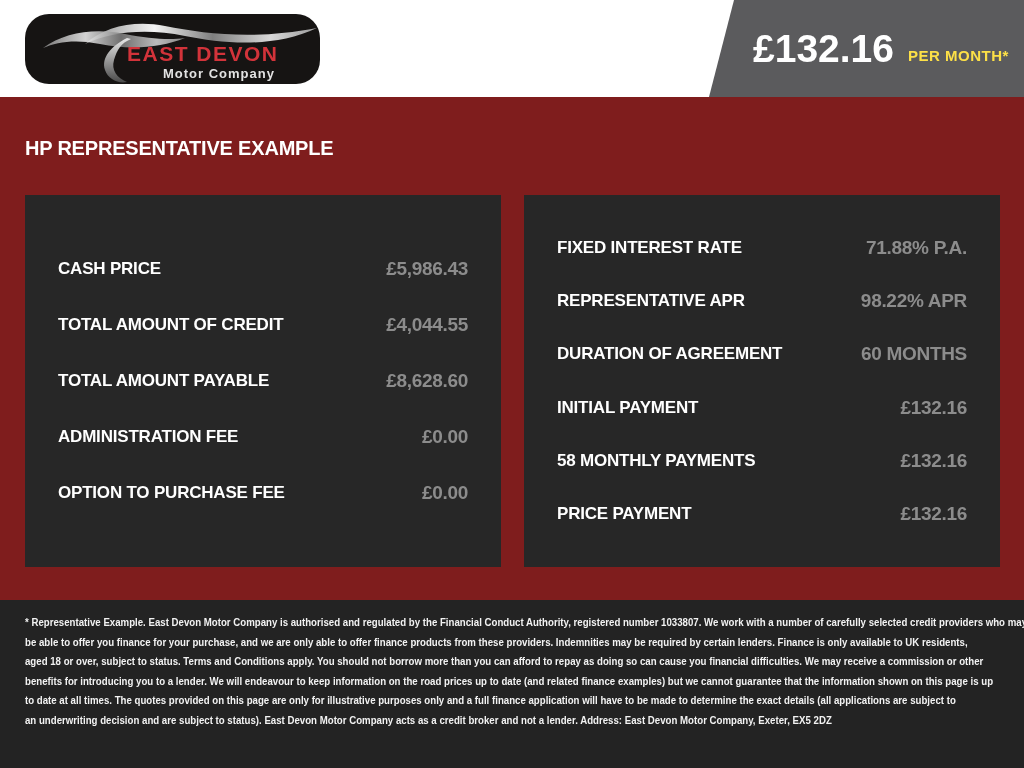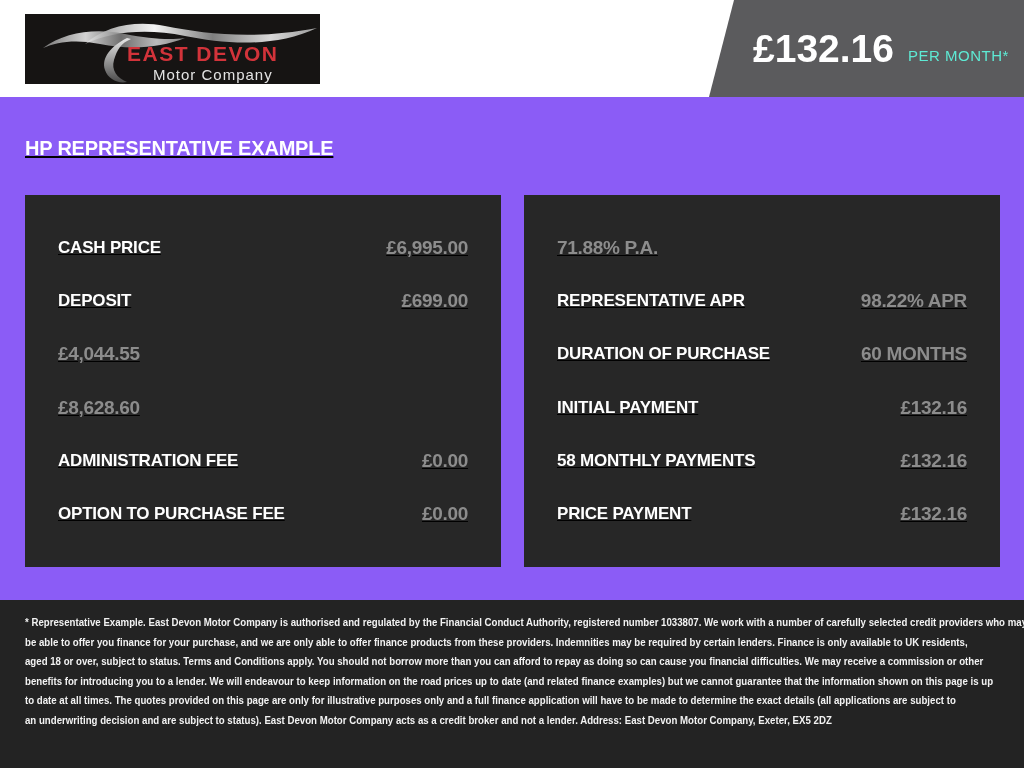--- a/index.html
+++ b/index.html
@@ -6,51 +6,51 @@
   html, body { width: 1024px; height: 768px; overflow: hidden; }
   body { font-family: "Liberation Sans", sans-serif; background: #1b1b1b; }
   .page { width: 1024px; height: 768px; display: flex; flex-direction: column; }
 
   
   .topbar {
     position: relative; height: 97px; background: #ffffff; flex: 0 0 auto; overflow: hidden;
   }
   .logo-box {
     position: absolute; left: 25px; top: 14px; width: 295px; height: 70px;
-    background: #161413; overflow: hidden;
+    background: #161413; overflow: hidden; border-radius: 24px;
   }
   .logo-swoosh { position: absolute; left: 0; top: 0; }
   .logo-title {
     position: absolute; left: 102px; top: 28px;
     font-size: 21px; font-weight: bold; letter-spacing: 1.5px; color: #d2333a;
     white-space: nowrap;
   }
   .logo-sub {
-    position: absolute; left: 128px; top: 52px;
-    font-size: 15px; font-weight: normal; letter-spacing: 1px; color: #e3e3e3;
+    position: absolute; left: 138px; top: 52px;
+    font-size: 13px; font-weight: bold; letter-spacing: 1px; color: #e3e3e3;
     white-space: nowrap;
   }
   .price-banner {
     position: absolute; top: 0; right: 0; height: 97px; width: 315px;
     background: #5b5b5d;
     clip-path: polygon(25px 0, 100% 0, 100% 100%, 0 100%);
     display: flex; align-items: center; justify-content: flex-start;
     padding-left: 44px;
   }
   .price-big {
     color: #ffffff; font-size: 39px; font-weight: bold; letter-spacing: 0px;
     white-space: nowrap;
   }
   .price-suffix {
-    color: #5eead4; font-size: 15px; font-weight: normal; letter-spacing: 0.5px;
+    color: #fde047; font-size: 15px; font-weight: bold; letter-spacing: 0.5px;
     margin-left: 14px; margin-top: 14px; white-space: nowrap;
   }
 
   
-  .main-section { height: 503px; background: #8b5cf6; flex: 0 0 auto; text-decoration: underline; }
+  .main-section { height: 503px; background: #7f1d1d; flex: 0 0 auto; }
   .section-title {
     color: #ffffff; font-size: 20px; font-weight: bold; letter-spacing: -0.2px;
     padding: 40px 0 0 25px;
   }
   .panels {
     display: flex; margin: 35px 24px 0 25px; gap: 23px;
   }
   .panel {
     background: #272727; width: 476px; height: 372px;
     padding: 26px 33px; display: flex; flex-direction: column; justify-content: center;
@@ -117,52 +117,51 @@
   </header>
 
   <main class="main-section">
     <h1 class="section-title">HP REPRESENTATIVE EXAMPLE</h1>
 
     <div class="panels">
 
       <section class="panel">
         <div class="finance-row">
           <span class="finance-label">CASH PRICE</span>
-          <span class="finance-value">£6,995.00</span>
+          <span class="finance-value">£5,986.43</span>
         </div>
         <div class="finance-row">
-          <span class="finance-label">DEPOSIT</span>
-          <span class="finance-value">£699.00</span>
-        </div>
-        <div class="finance-row">
+          <span class="finance-label">TOTAL AMOUNT OF CREDIT</span>
           <span class="finance-value">£4,044.55</span>
         </div>
         <div class="finance-row">
+          <span class="finance-label">TOTAL AMOUNT PAYABLE</span>
           <span class="finance-value">£8,628.60</span>
         </div>
         <div class="finance-row">
           <span class="finance-label">ADMINISTRATION FEE</span>
           <span class="finance-value">£0.00</span>
         </div>
         <div class="finance-row">
           <span class="finance-label">OPTION TO PURCHASE FEE</span>
           <span class="finance-value">£0.00</span>
         </div>
       </section>
 
       <section class="panel">
         <div class="finance-row">
+          <span class="finance-label">FIXED INTEREST RATE</span>
           <span class="finance-value">71.88% P.A.</span>
         </div>
         <div class="finance-row">
           <span class="finance-label">REPRESENTATIVE APR</span>
           <span class="finance-value">98.22% APR</span>
         </div>
         <div class="finance-row">
-          <span class="finance-label">DURATION OF PURCHASE</span>
+          <span class="finance-label">DURATION OF AGREEMENT</span>
           <span class="finance-value">60 MONTHS</span>
         </div>
         <div class="finance-row">
           <span class="finance-label">INITIAL PAYMENT</span>
           <span class="finance-value">£132.16</span>
         </div>
         <div class="finance-row">
           <span class="finance-label">58 MONTHLY PAYMENTS</span>
           <span class="finance-value">£132.16</span>
         </div>

